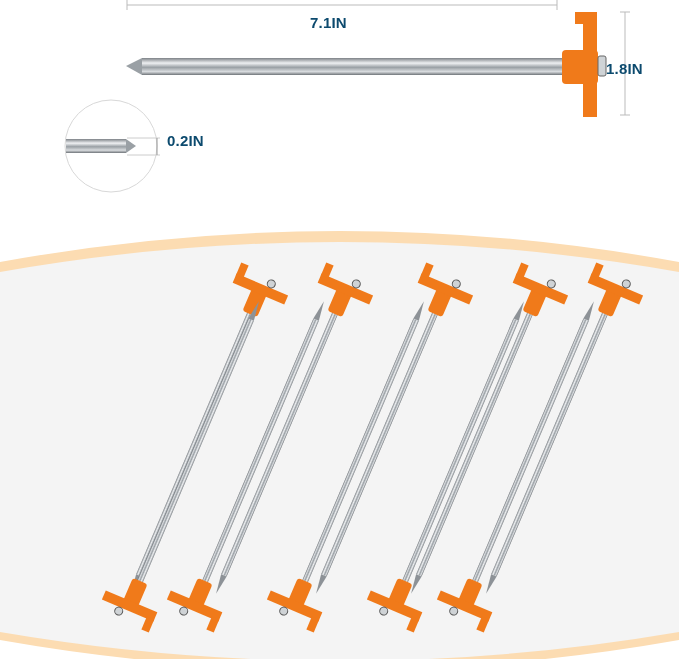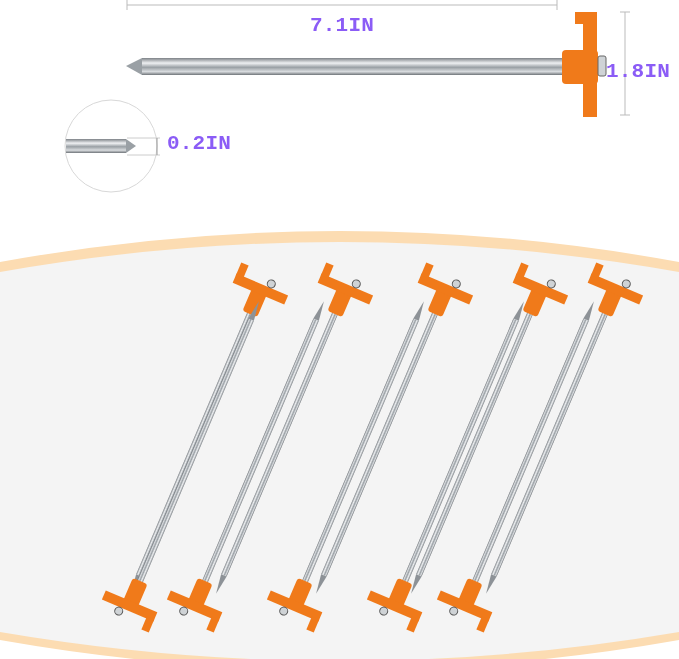--- a/index.html
+++ b/index.html
@@ -1,17 +1,17 @@
 <!DOCTYPE html>
 <html><head>
 <meta charset="utf-8">
 <style>
   html,body{margin:0;padding:0;background:#ffffff;}
   #stage{position:relative;width:679px;height:659px;overflow:hidden;background:#ffffff;font-family:"Liberation Sans",sans-serif;}
-  .label{position:absolute;font-weight:bold;color:#8b5cf6;font-size:21px;letter-spacing:0.2px;font-family:Liberation Mono, monospace;}
+  .label{position:absolute;font-weight:bold;color:#0c4a6e;font-size:15px;letter-spacing:0.2px;}
   svg{position:absolute;left:0;top:0;}
 </style>
 </head>
 <body>
 
 <div id="stage">
   <svg width="679" height="659" viewBox="0 0 679 659">
     <defs>
       <linearGradient id="shaftH" x1="0" y1="0" x2="0" y2="1">
         <stop offset="0" stop-color="#7d8287"></stop>

